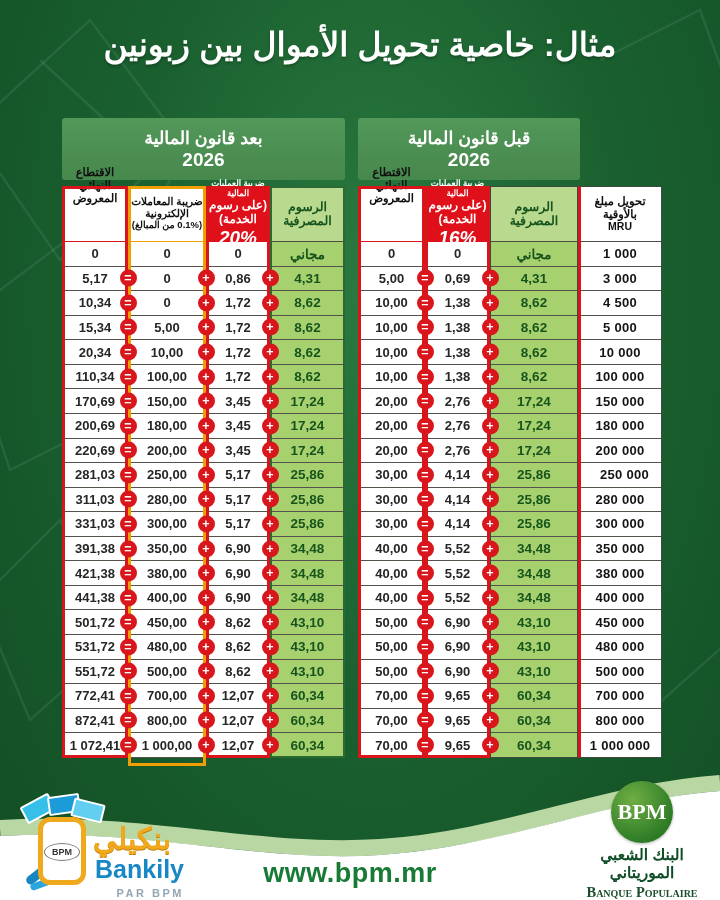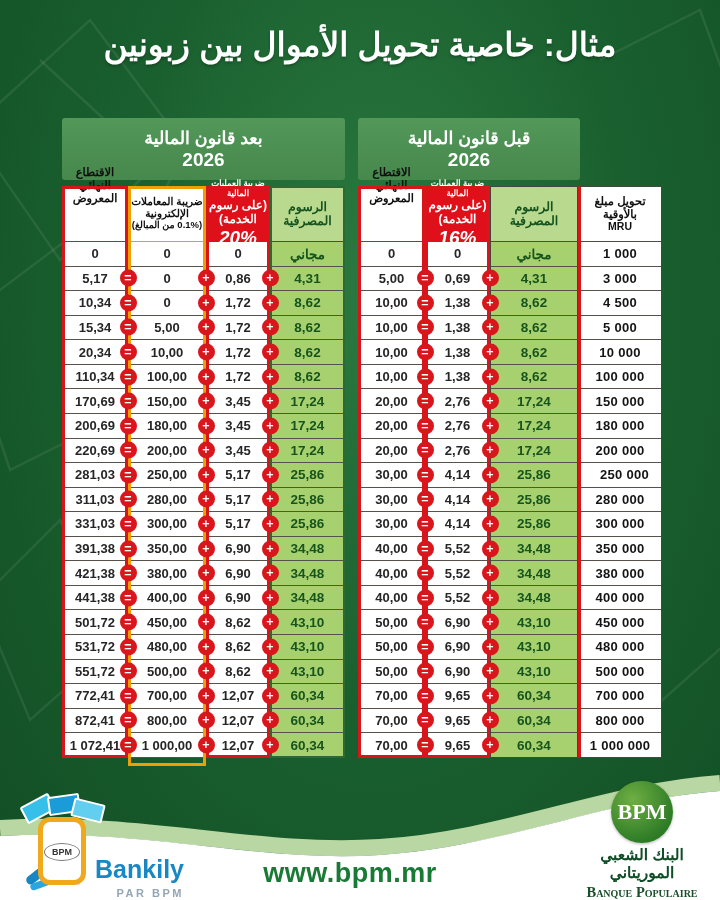--- a/index.html
+++ b/index.html
@@ -530,20 +530,21 @@
   </svg>
 
   <div class="bankily-logo">
     <div class="bk-note bk-n1"></div>
     <div class="bk-note bk-n2"></div>
     <div class="bk-note bk-n3"></div>
     <div class="bk-swoosh"></div>
     <div class="bk-swoosh2"></div>
     <div class="bk-phone"></div>
     <div class="bk-bpm">BPM</div>
+    <div class="bk-ar">بنكيلي</div>
     <div class="bk-latin">Bankily</div>
     <div class="bk-sub">PAR BPM</div>
   </div>
 
   <div class="website">www.bpm.mr</div>
 
   <div class="bpm-logo">
     <div class="bpm-circle">BPM</div>
     <div class="bpm-ar">البنك الشعبي الموريتاني</div>
     <div class="bpm-fr">

